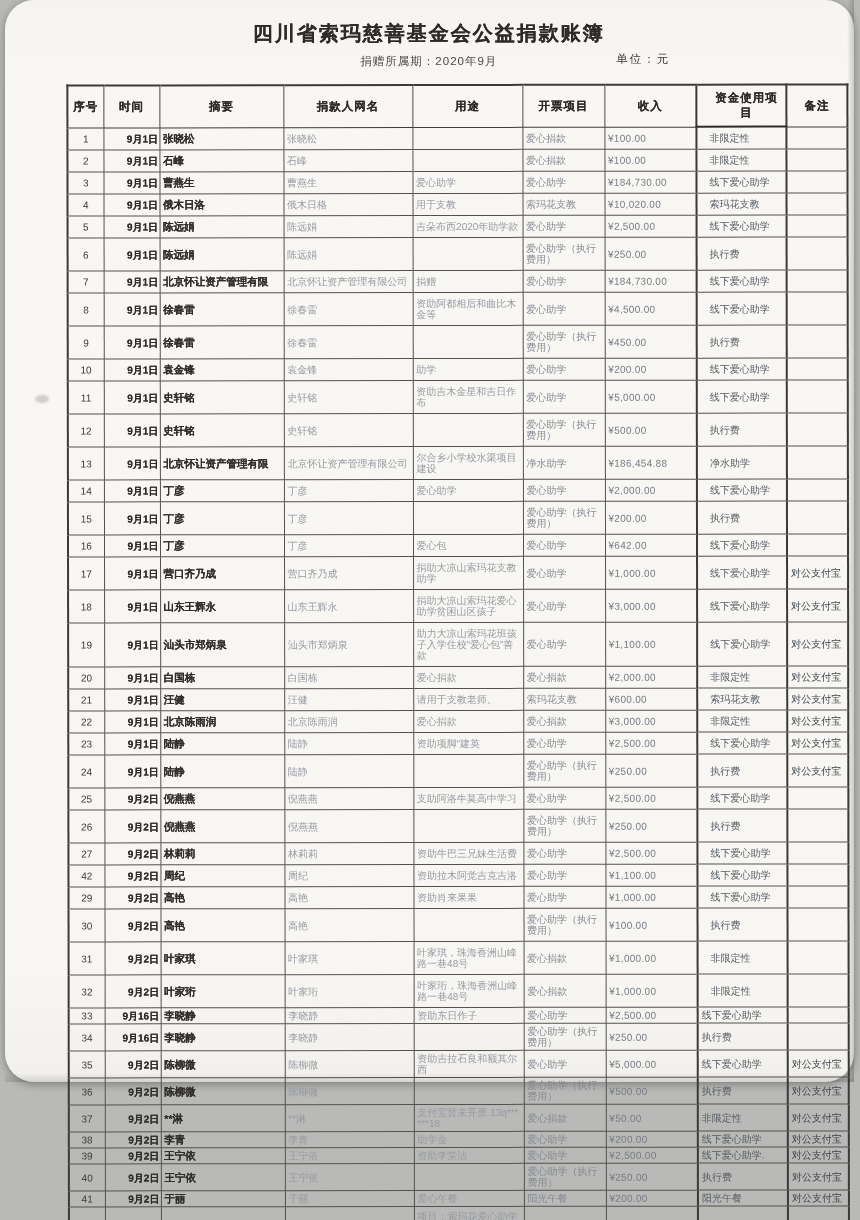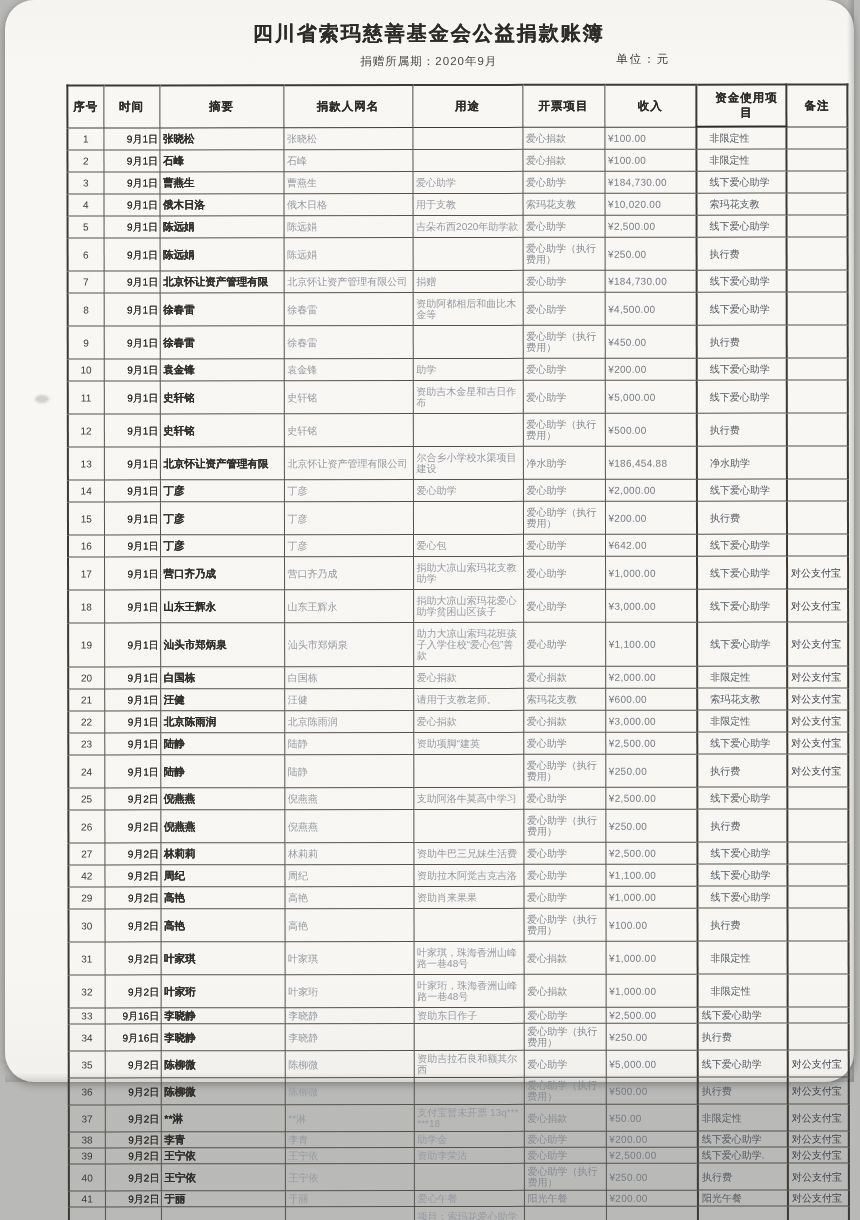--- a/index.html
+++ b/index.html
@@ -50,21 +50,21 @@
   .ledger tr.tall td{padding:4px 3px;}
   
   .ledger{border:2px solid #3d3a36;}
   .ledger td:first-child, .ledger th:first-child{border-left:2px solid #3d3a36;}
   .ledger td:last-child,  .ledger th:last-child{border-right:2px solid #3d3a36;}
   
   .ledger td.c-fund, .ledger th.h-fund{border-left:2px solid #3d3a36;border-right:2px solid #3d3a36;padding-left:12px;}
   .ledger th.h-fund{border-bottom:2.5px solid #2d2b28;}
   
   .c-no{ text-align:center;color:#3c3a37;}
-  .c-date{text-align:right;color:#302e2b;font-weight:normal;white-space:nowrap;padding-right:1px !important;text-shadow:0 0 .4px #302e2b;margin-left:28px;}
+  .c-date{text-align:right;color:#302e2b;font-weight:bold;white-space:nowrap;padding-right:1px !important;text-shadow:0 0 .4px #302e2b;margin-left:28px;}
   .c-summary{color:#312f2c;font-weight:bold;font-size:10.5px;text-shadow:0 0 .4px #312f2c;}
   .c-donor{color:#9599a0;}
   .c-purpose{color:#969aa1;}
   .c-invoice{color:#868b92;}
   .c-income{color:#767c84;letter-spacing:.3px;}
   .c-fund{color:#565c63;}
   .c-remark{color:#3f444b;font-weight:normal;}
   
   .edge-right{position:absolute;right:0;top:0;width:7px;height:100%;background:linear-gradient(90deg,rgba(0,0,0,0) 0%,rgba(0,0,0,.18) 100%);}
   .edge-bottom{position:absolute;left:0;bottom:0;width:100%;height:9px;background:linear-gradient(180deg,rgba(0,0,0,0) 0%,rgba(0,0,0,.12) 100%);}

